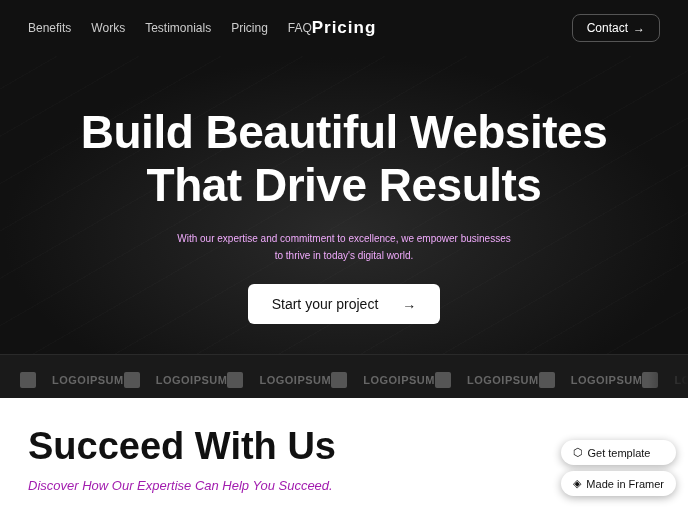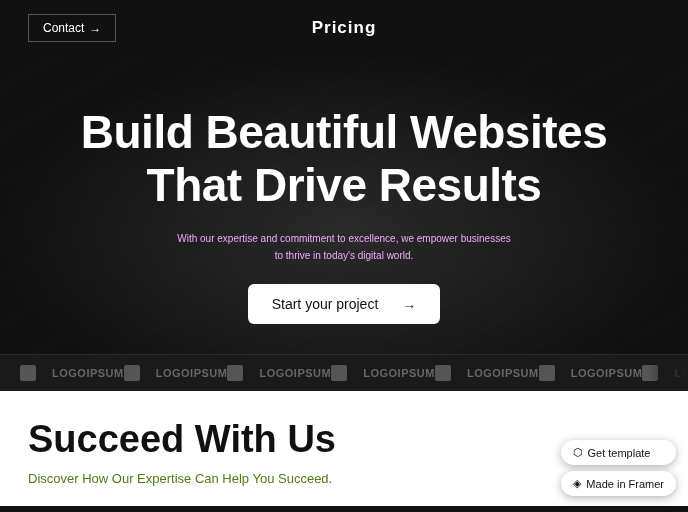--- a/index.html
+++ b/index.html
@@ -36,21 +36,21 @@
       position: absolute;
       left: 50%;
       transform: translateX(-50%);
       font-size: 17px;
       font-weight: 700;
       letter-spacing: 1px;
       color: #fff;
     }
     .nav-contact {
       border: 1px solid #555;
-      border-radius: 0;
+      border-radius: 8px;
       padding: 6px 14px;
       font-size: 12px;
       color: #fff;
       cursor: pointer;
       display: flex;
       align-items: center;
       gap: 5px;
       background: transparent;
     }
 
@@ -128,20 +128,21 @@
     }
     .logo-item {
       display: flex;
       align-items: center;
       gap: 16px;
       color: #666;
       font-size: 11px;
       font-weight: 600;
       letter-spacing: 0.5px;
       text-transform: uppercase;
+      margin-top: 7px;
     }
     .logo-icon {
       width: 16px;
       height: 16px;
       background: #555;
       border-radius: 2px;
       display: inline-block;
     }
     .logos-fade-right {
       position: absolute;
@@ -159,21 +160,22 @@
       padding: 28px 28px 20px;
     }
     .partner-section h2 {
       font-size: 38px;
       font-weight: 700;
       line-height: 1.1;
       margin-bottom: 10px;
     }
     .partner-section p {
       font-size: 13px;
-      color: #4d7c0f;
+      color: #a21caf;
+      font-style: italic;
     }
 
     
     .framer-badge {
       position: fixed;
       bottom: 16px;
       right: 12px;
       display: flex;
       flex-direction: column;
       gap: 6px;
@@ -194,20 +196,27 @@
       white-space: nowrap;
     }
     .framer-btn .icon {
       font-size: 11px;
     }
   </style>
 </head>
 <body>
 
 <nav>
+  <div class="nav-links">
+    <a>Benefits</a>
+    <a>Works</a>
+    <a>Testimonials</a>
+    <a>Pricing</a>
+    <a>FAQ</a>
+  </div>
   <div class="nav-logo">Pricing</div>
   <button class="nav-contact">
     <span>Contact</span>
     <span>→</span>
   </button>
 </nav>
 
 <section class="hero">
   <div class="hero-bg"></div>
   <div class="hero-content">

